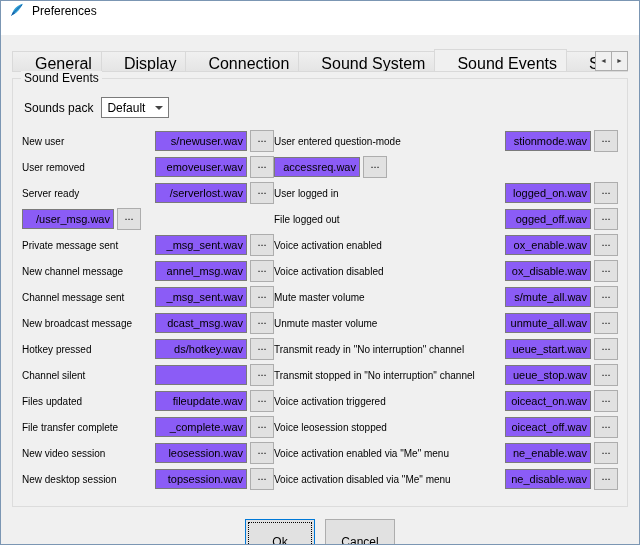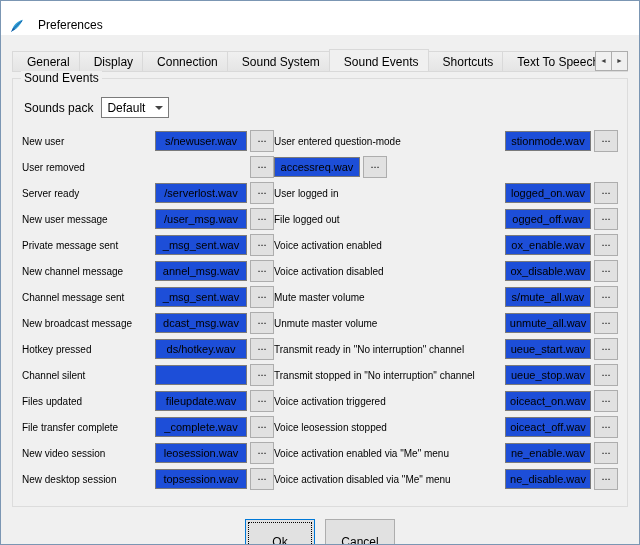--- a/index.html
+++ b/index.html
@@ -13,44 +13,44 @@
   .window {
     width: 640px; height: 545px;
     border: 1px solid #7b96b3;
     background: #f0f0f0;
     overflow: hidden;
     position: relative;
   }
   .titlebar {
     height: 30px;
     background: #ffffff;
-    display: flex; align-items: flex-start;
-    padding: 17px 8px; gap: 13px;
+    display: flex; align-items: flex-end;
+    padding: 17px 8px; gap: 7px;
   }
   .titlebar .app-icon { width: 16px; height: 16px; flex: none; }
   .title-text { font-size: 12px; }
 
   .content { padding: 13px 11px 0 11px; }
 
   
   .tabbar {
     position: relative;
     border-bottom: 1px solid #d9d9d9;
     height: 24px;
     overflow: hidden;
     white-space: nowrap;
   }
   .tabs { display: flex; align-items: flex-end; height: 24px; overflow: hidden; }
   .tab {
     height: 21px;
-    padding: 3px 9px 0 14px;
+    padding: 3px 9px 0 22px;
     border: 1px solid #d9d9d9;
     border-bottom: none;
     background: linear-gradient(to bottom, #f0f0f0, #e4e4e4);
-    font-size: 12px;
+    font-size: 16px;
     cursor: default;
     flex: none;
     margin-right: -1px;
   }
   .tab.active {
     height: 24px;
     padding-top: 5px;
     background: #f0f0f0;
     position: relative;
     z-index: 2;
@@ -108,25 +108,25 @@
   .sound-row { display: flex; align-items: center; height: 26px; }
   .row-label {
     flex: 1; min-width: 0;
     font-size: 10px;
     white-space: nowrap; overflow: hidden;
     padding-right: 20px;
   }
   .row-input {
     width: 92px; height: 20px; flex: none;
     border: 1px solid #7a7a7a;
-    background: #1d4ed8;
+    background: #8b5cf6;
     font-family: "Liberation Sans", "DejaVu Sans", sans-serif;
     font-size: 11px;
     padding: 0 3px;
-    text-align: center;
+    text-align: right;
   }
   .col-right .row-input { width: 86px; }
   .browse-btn {
     width: 24px; height: 22px; flex: none;
     margin-left: 3px;
     border: 1px solid #adadad;
     background: #e1e1e1;
     font-size: 11px; line-height: 10px;
     padding: 0 0 6px 0;
     cursor: default;
@@ -201,29 +201,29 @@
 
       <div class="columns">
         <div class="col-left">
             <div class="sound-row">
               <div class="row-label">New user</div>
               <input type="text" class="row-input" value="s/newuser.wav" style="">
               <button class="browse-btn">...</button>
             </div>
             <div class="sound-row">
               <div class="row-label">User removed</div>
+              <input type="text" class="row-input" value="emoveuser.wav" style="">
               <button class="browse-btn">...</button>
             </div>
             <div class="sound-row">
               <div class="row-label">Server ready</div>
               <input type="text" class="row-input" value="/serverlost.wav" style="">
               <button class="browse-btn">...</button>
             </div>
             <div class="sound-row">
-              <div class="row-label">New user message</div>
               <input type="text" class="row-input" value="/user_msg.wav" style="">
               <button class="browse-btn">...</button>
             </div>
             <div class="sound-row">
               <div class="row-label">Private message sent</div>
               <input type="text" class="row-input" value="_msg_sent.wav" style="">
               <button class="browse-btn">...</button>
             </div>
             <div class="sound-row">
               <div class="row-label">New channel message</div>

